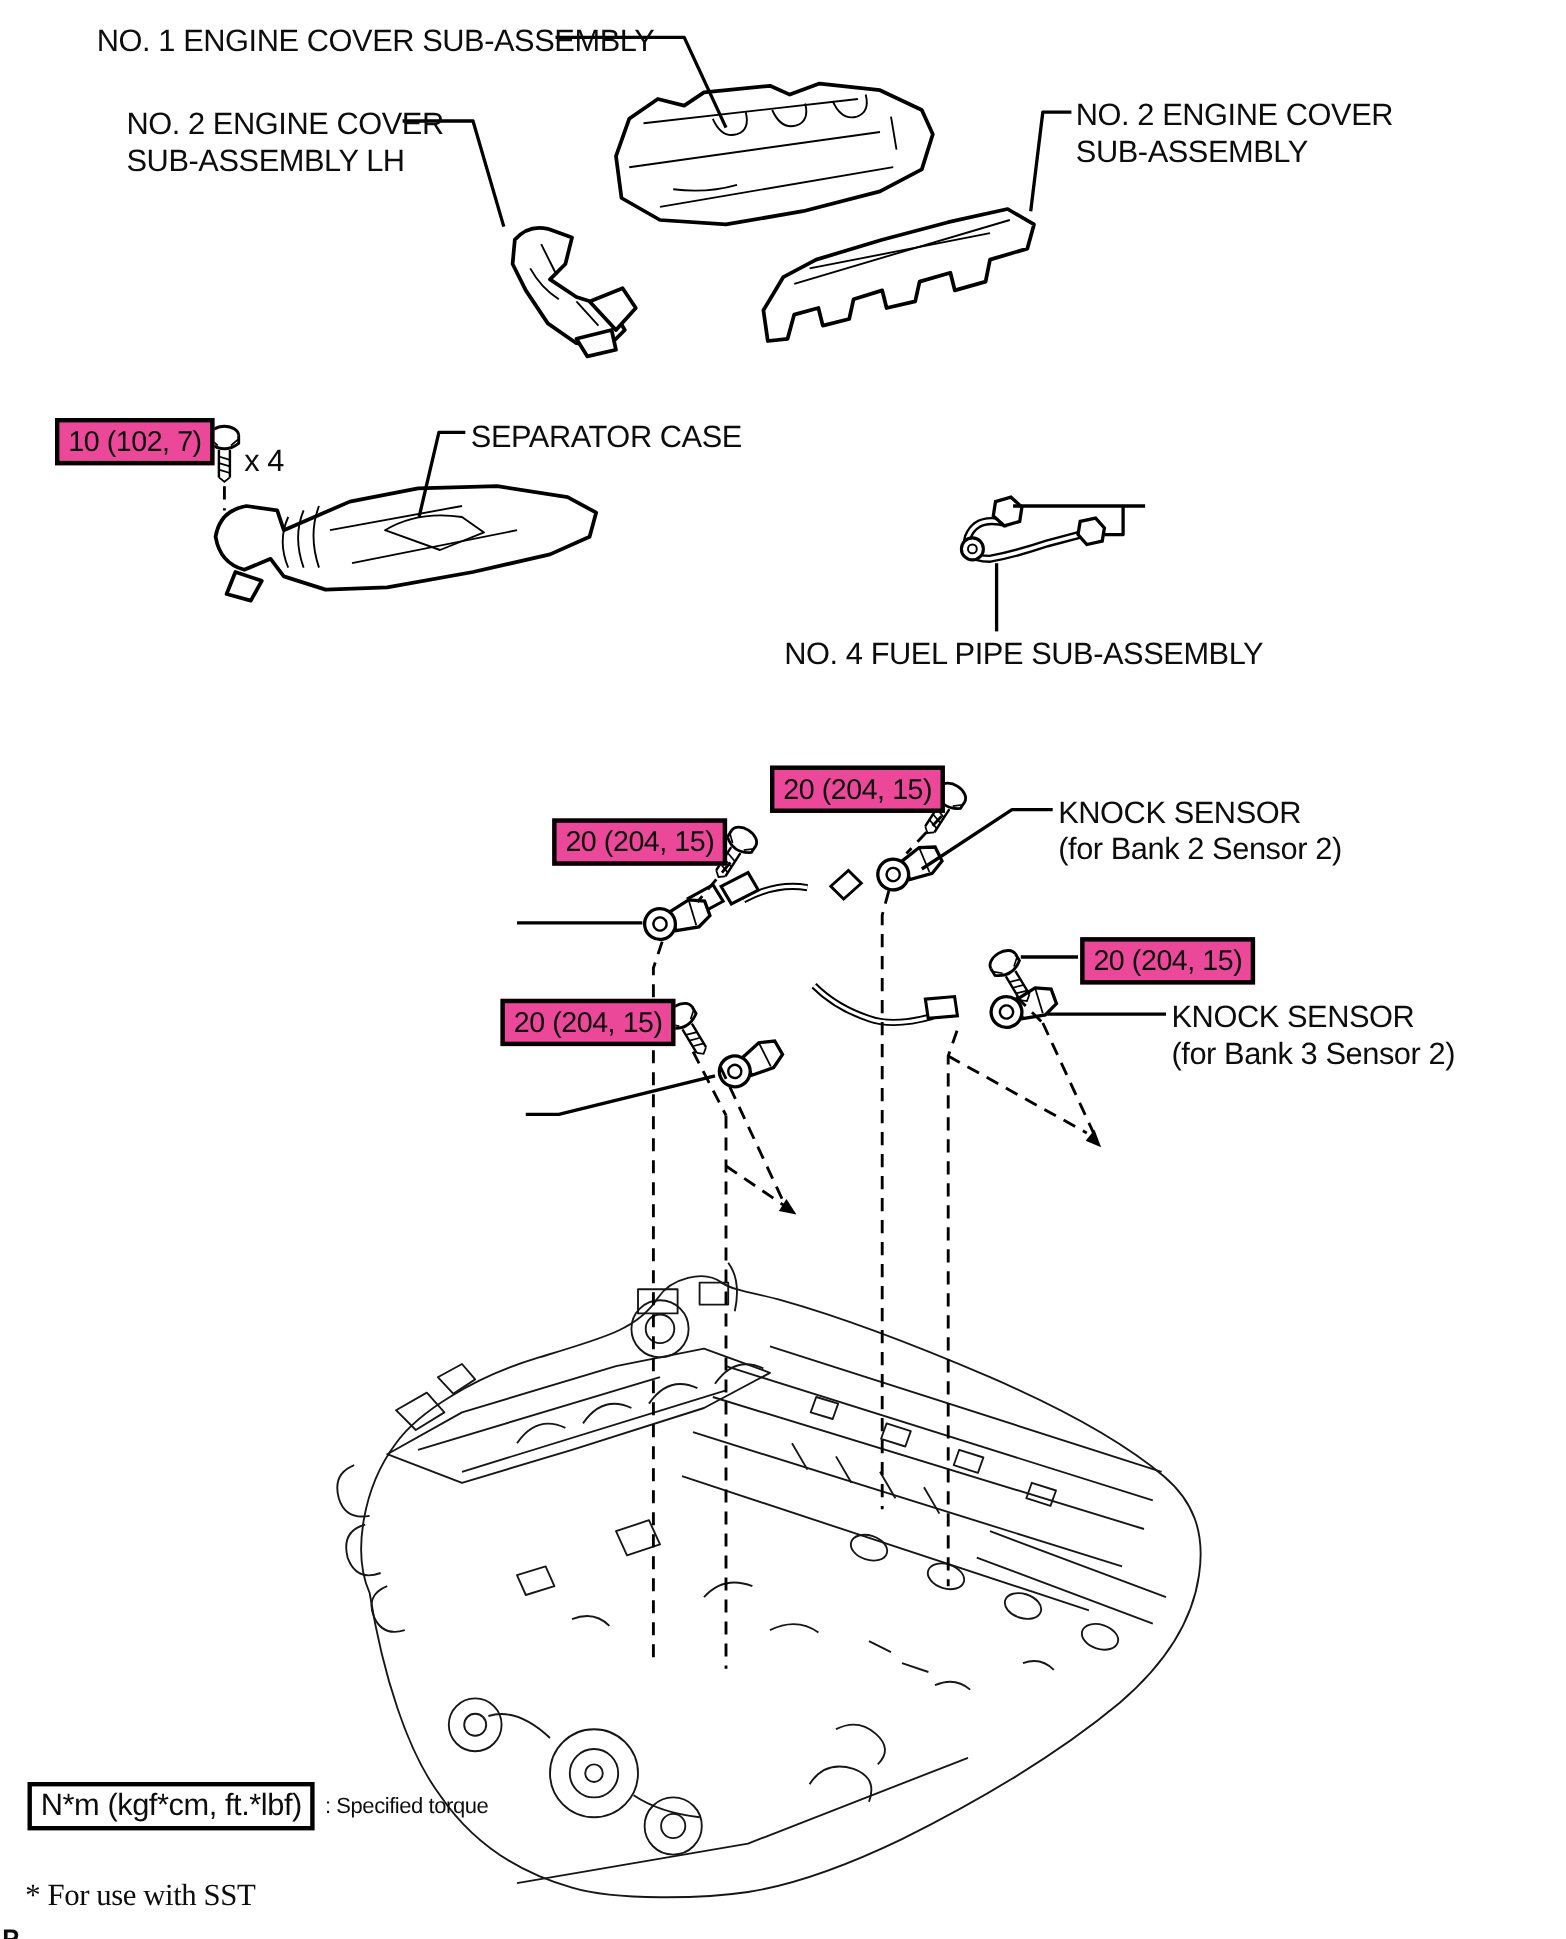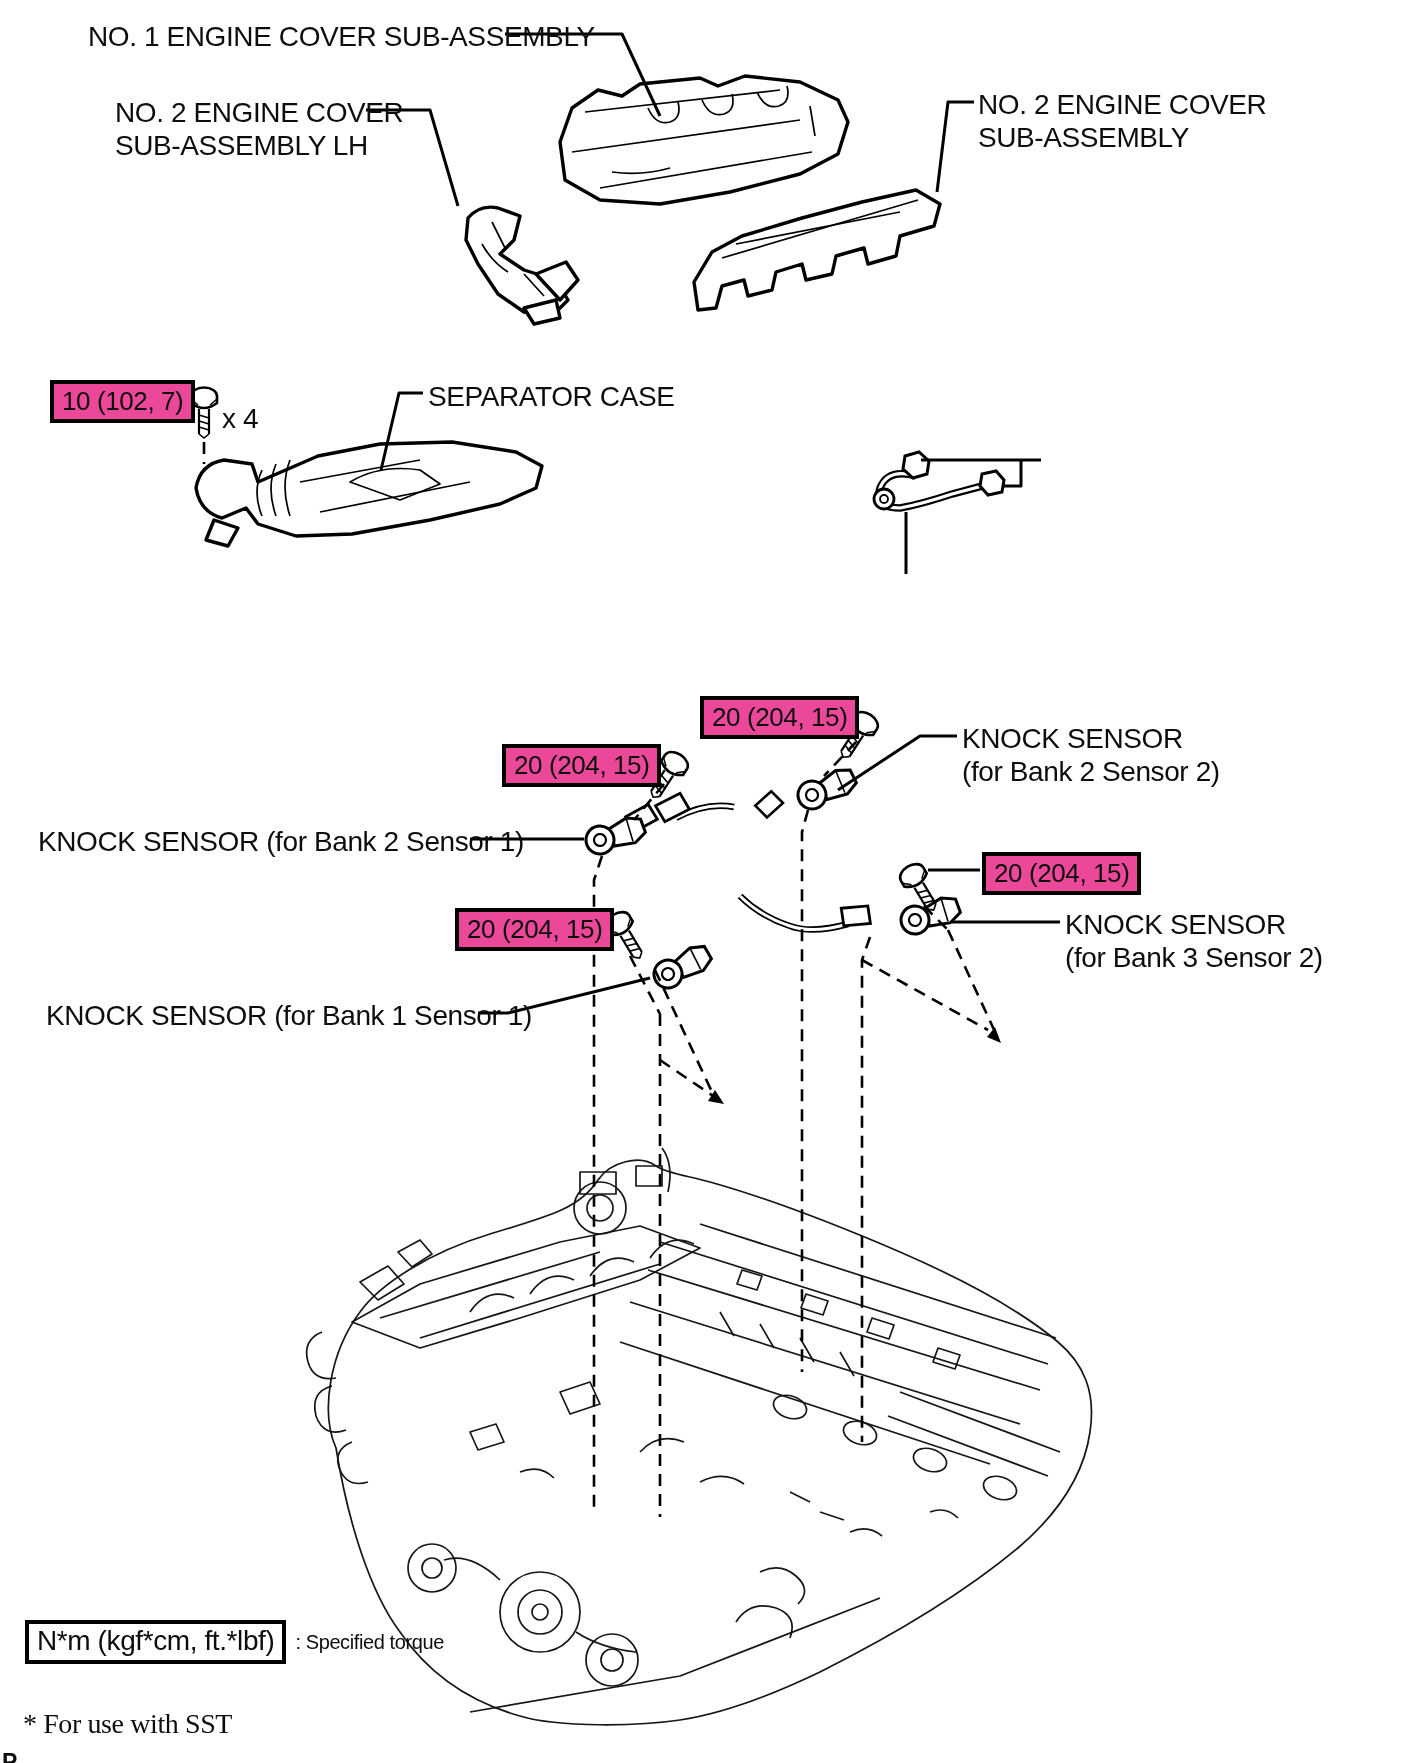--- a/index.html
+++ b/index.html
@@ -214,34 +214,33 @@
 
   <div class="lbl" style="left:978px;top:76px;">
     <div>NO. 2 ENGINE COVER</div>
     <div>SUB-ASSEMBLY</div>
   </div>
 
   <div class="lbl" style="left:428px;top:368px;">SEPARATOR CASE</div>
 
   <div class="lbl" style="left:222px;top:390px;">x 4</div>
 
+  <div class="lbl" style="left:713px;top:566px;">NO. 4 FUEL PIPE SUB-ASSEMBLY</div>
 
   <div class="lbl" style="left:962px;top:710px;">
     <div>KNOCK SENSOR</div>
     <div>(for Bank 2 Sensor 2)</div>
   </div>
 
-  <div class="lbl" style="left:38px;top:813px;">KNOCK SENSOR (for Bank 2 Sensor 1)</div>
 
   <div class="lbl" style="left:1065px;top:896px;">
     <div>KNOCK SENSOR</div>
     <div>(for Bank 3 Sensor 2)</div>
   </div>
 
-  <div class="lbl" style="left:46px;top:987px;">KNOCK SENSOR (for Bank 1 Sensor 1)</div>
 
   <div class="tqbox" style="left:50px;top:368px;">10 (102, 7)</div>
 
 
   <div class="tqbox" style="left:700px;top:684px;">20 (204, 15)</div>
   <div class="tqbox" style="left:502px;top:732px;">20 (204, 15)</div>
   <div class="tqbox" style="left:455px;top:896px;">20 (204, 15)</div>
   <div class="tqbox" style="left:982px;top:840px;">20 (204, 15)</div>
 
   <div class="legend-row" style="left:25px;top:1608px;justify-content:space-between;">

